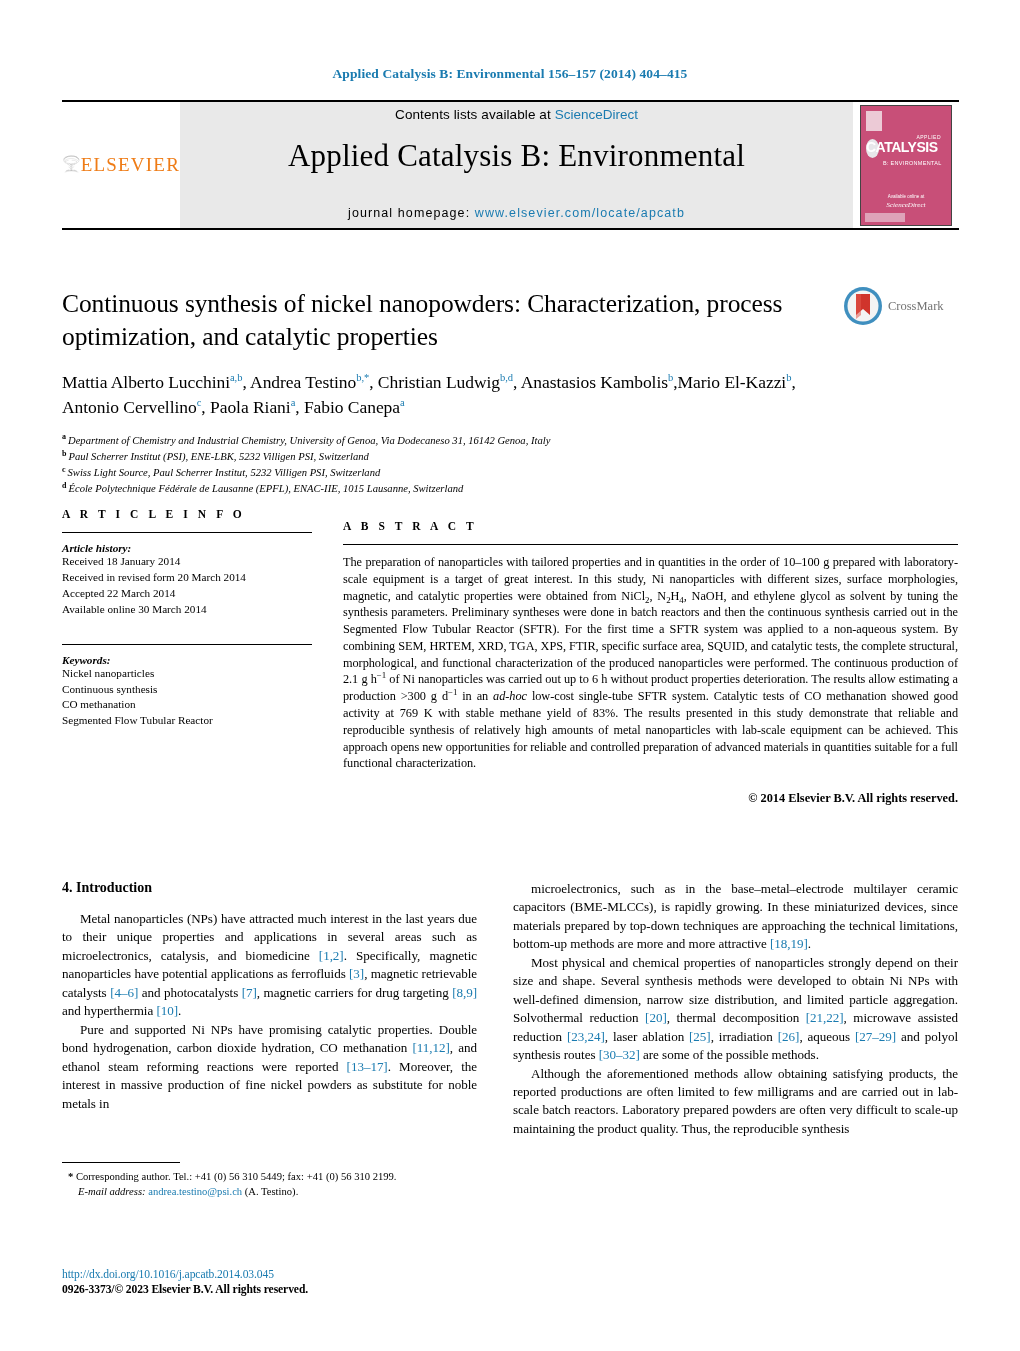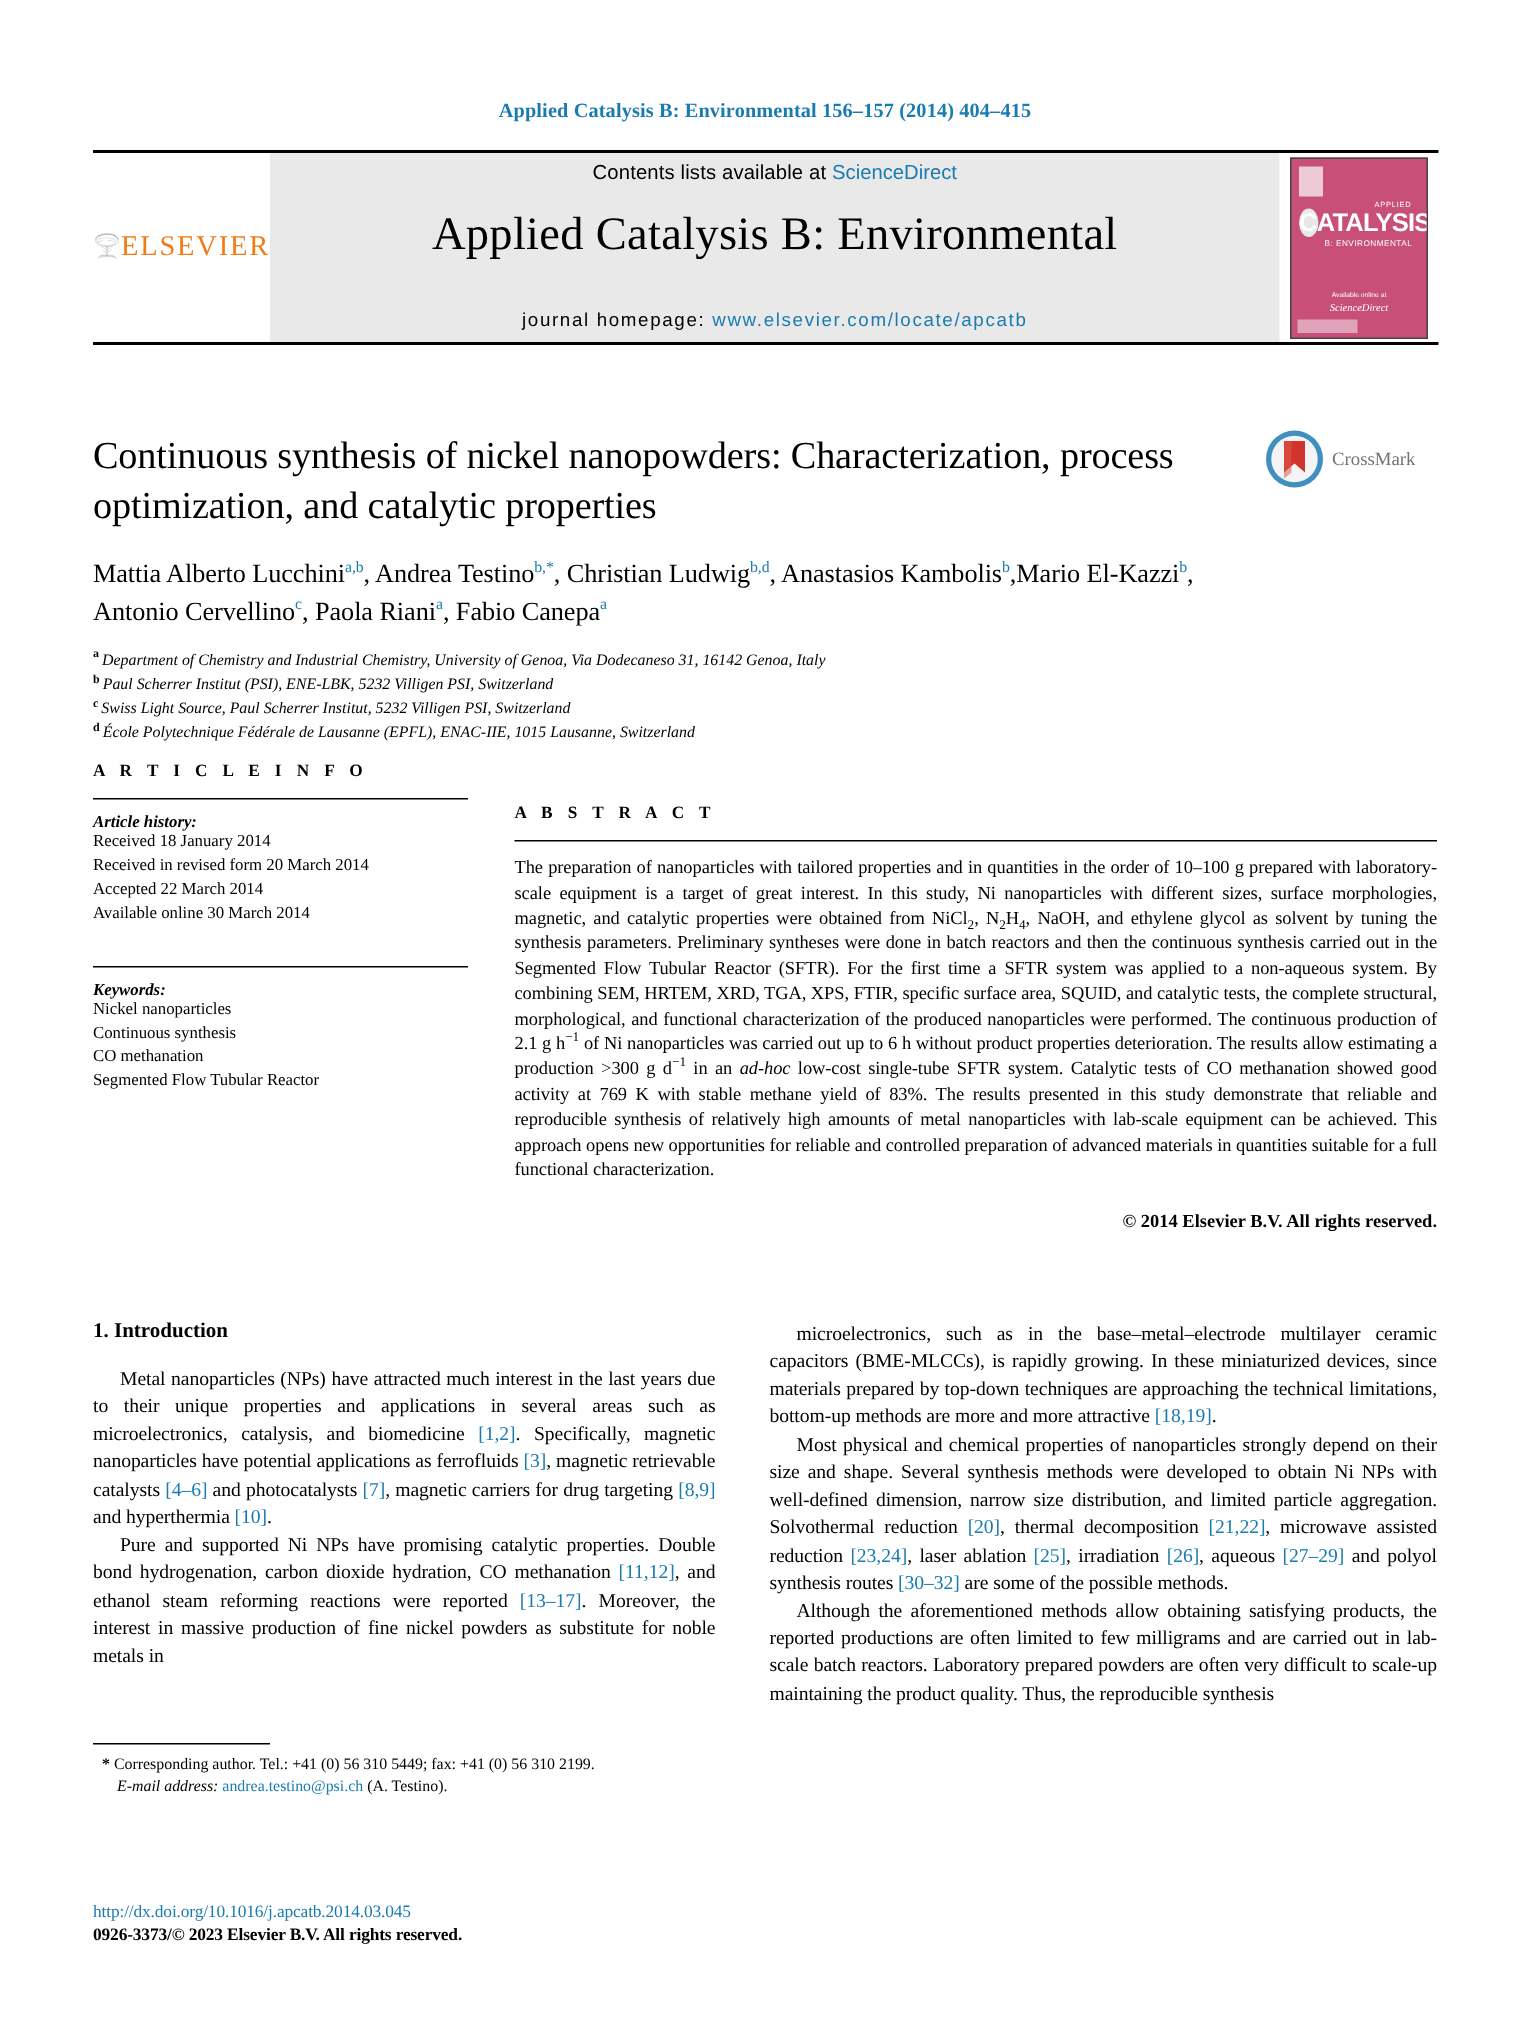--- a/index.html
+++ b/index.html
@@ -126,21 +126,21 @@
     opacity: .85;
   }
   .cv-applied {
     position: absolute; top: 28px; right: 10px;
     font-family: "Liberation Sans", sans-serif;
     font-size: 5px; color: #fff; letter-spacing: .5px;
   }
   .cv-main {
     position: absolute; top: 34px; left: 5px; right: 4px;
     font-family: "Liberation Sans", sans-serif;
-    font-size: 17px; color: #fff; font-weight: bold;
+    font-size: 14px; color: #fff; font-weight: bold;
     letter-spacing: -0.5px; line-height: 1;
   }
   .cv-oval {
     position:absolute; top:33px; left:5px;
     width: 13px; height: 19px; border-radius: 50%;
     background: #e7e7ea;
   }
   .cv-sub {
     position: absolute; top: 54px; left: 22px;
     font-family: "Liberation Sans", sans-serif;
@@ -229,21 +229,21 @@
 
   
   .info-col {
     position: absolute;
     top: 508px;
     left: 62px;
     width: 250px;
   }
   .abs-col {
     position: absolute;
-    top: 536px;
+    top: 520px;
     left: 343px;
     width: 615px;
   }
   .sec-head {
     font-family: "Liberation Serif", serif;
     font-weight: bold;
     font-size: 11.5px;
     letter-spacing: 3.6px;
     color: #000;
     margin: 0 0 12px 0;
@@ -476,21 +476,21 @@
   <div class="abs-col">
     <div class="sec-head">A B S T R A C T</div>
     <hr class="rule">
     <div>
         <p class="abs-text">The preparation of nanoparticles with tailored properties and in quantities in the order of 10–100 g prepared with laboratory-scale equipment is a target of great interest. In this study, Ni nanoparticles with different sizes, surface morphologies, magnetic, and catalytic properties were obtained from NiCl<sub>2</sub>, N<sub>2</sub>H<sub>4</sub>, NaOH, and ethylene glycol as solvent by tuning the synthesis parameters. Preliminary syntheses were done in batch reactors and then the continuous synthesis carried out in the Segmented Flow Tubular Reactor (SFTR). For the first time a SFTR system was applied to a non-aqueous system. By combining SEM, HRTEM, XRD, TGA, XPS, FTIR, specific surface area, SQUID, and catalytic tests, the complete structural, morphological, and functional characterization of the produced nanoparticles were performed. The continuous production of 2.1 g h<sup>−1</sup> of Ni nanoparticles was carried out up to 6 h without product properties deterioration. The results allow estimating a production &gt;300 g d<sup>−1</sup> in an <i>ad-hoc</i> low-cost single-tube SFTR system. Catalytic tests of CO methanation showed good activity at 769 K with stable methane yield of 83%. The results presented in this study demonstrate that reliable and reproducible synthesis of relatively high amounts of metal nanoparticles with lab-scale equipment can be achieved. This approach opens new opportunities for reliable and controlled preparation of advanced materials in quantities suitable for a full functional characterization.</p>
       </div>
     <div class="copyright-line">© 2014 Elsevier B.V. All rights reserved.</div>
   </div>
 
   <div class="body-left">
-    <div class="body-head">1.  Introduction</div>
+    <div class="body-head">4.  Introduction</div>
     <div>
         <p class="para first">Metal nanoparticles (NPs) have attracted much interest in the last years due to their unique properties and applications in several areas such as microelectronics, catalysis, and biomedicine <span class="ref">[1,2]</span>. Specifically, magnetic nanoparticles have potential applications as ferrofluids <span class="ref">[3]</span>, magnetic retrievable catalysts <span class="ref">[4–6]</span> and photocatalysts <span class="ref">[7]</span>, magnetic carriers for drug targeting <span class="ref">[8,9]</span> and hyperthermia <span class="ref">[10]</span>.</p>
         <p class="para">Pure and supported Ni NPs have promising catalytic properties. Double bond hydrogenation, carbon dioxide hydration, CO methanation <span class="ref">[11,12]</span>, and ethanol steam reforming reactions were reported <span class="ref">[13–17]</span>. Moreover, the interest in massive production of fine nickel powders as substitute for noble metals in</p>
       </div>
   </div>
 
   <div class="body-right">
     <div>
         <p class="para first">microelectronics, such as in the base–metal–electrode multilayer ceramic capacitors (BME-MLCCs), is rapidly growing. In these miniaturized devices, since materials prepared by top-down techniques are approaching the technical limitations, bottom-up methods are more and more attractive <span class="ref">[18,19]</span>.</p>
         <p class="para">Most physical and chemical properties of nanoparticles strongly depend on their size and shape. Several synthesis methods were developed to obtain Ni NPs with well-defined dimension, narrow size distribution, and limited particle aggregation. Solvothermal reduction <span class="ref">[20]</span>, thermal decomposition <span class="ref">[21,22]</span>, microwave assisted reduction <span class="ref">[23,24]</span>, laser ablation <span class="ref">[25]</span>, irradiation <span class="ref">[26]</span>, aqueous <span class="ref">[27–29]</span> and polyol synthesis routes <span class="ref">[30–32]</span> are some of the possible methods.</p>

